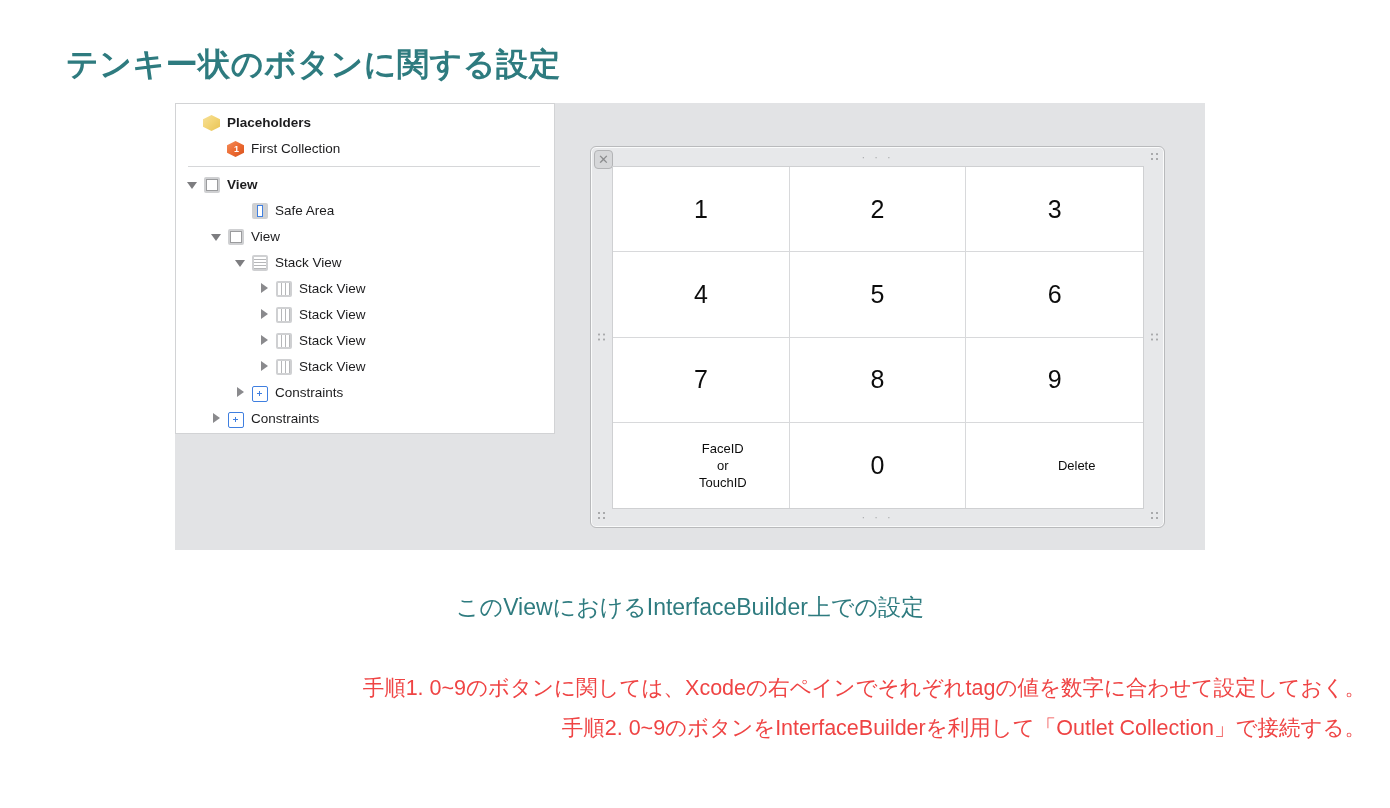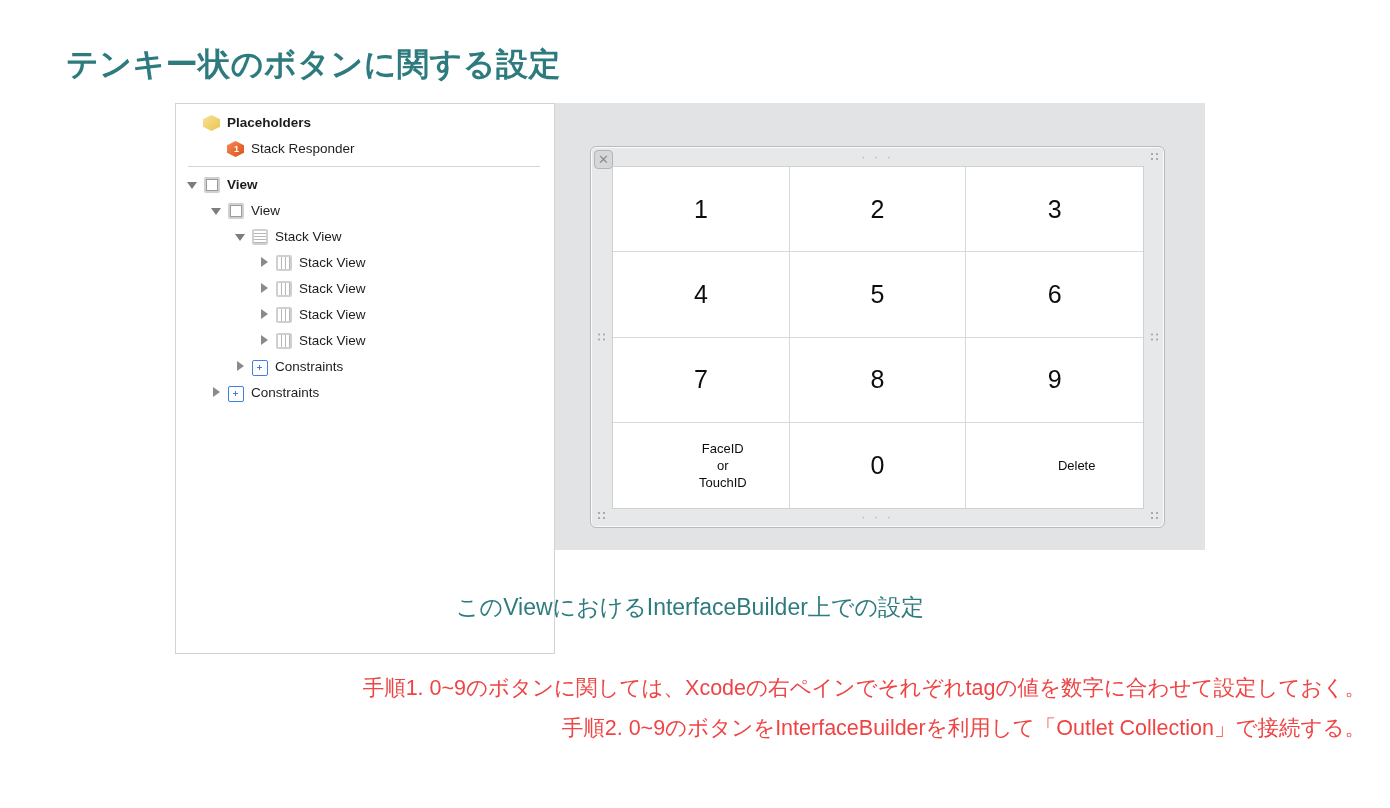--- a/index.html
+++ b/index.html
@@ -37,21 +37,21 @@
     background: #e2e3e5;
     box-sizing: border-box;
   }
 
   
   #outline-panel {
     position: absolute;
     left: 0;
     top: 0;
     width: 380px;
-    height: 551px;
+    height: 331px;
     background: #ffffff;
     border: 1px solid #d2d3d5;
     box-sizing: border-box;
     padding-top: 6px;
     overflow: hidden;
   }
 
   .tree-row {
     position: relative;
     height: 26px;
@@ -373,28 +373,33 @@
         <div class="tree-row bold" style="padding-left: 10px;">
           <span class="disclosure none"></span>
           <span class="tree-icon icon-cube-yellow"></span>
           <span class="row-label">Placeholders</span>
         </div>
         <div class="tree-row" style="padding-left: 34px;">
           <span class="disclosure none"></span>
           <span class="tree-icon icon-cube-orange">
             <span class="cube-num">1</span>
           </span>
-          <span class="row-label">Stack Responder</span>
+          <span class="row-label">First Collection</span>
         </div>
         <div id="tree-separator"></div>
         <div class="tree-row bold" style="padding-left: 10px;">
           <span class="disclosure open"></span>
           <span class="tree-icon icon-view"></span>
           <span class="row-label">View</span>
         </div>
+        <div class="tree-row" style="padding-left: 58px;">
+          <span class="disclosure none"></span>
+          <span class="tree-icon icon-safearea"></span>
+          <span class="row-label">Safe Area</span>
+        </div>
         <div class="tree-row" style="padding-left: 34px;">
           <span class="disclosure open"></span>
           <span class="tree-icon icon-view"></span>
           <span class="row-label">View</span>
         </div>
         <div class="tree-row" style="padding-left: 58px;">
           <span class="disclosure open"></span>
           <span class="tree-icon icon-stack-h"></span>
           <span class="row-label">Stack View</span>
         </div>

